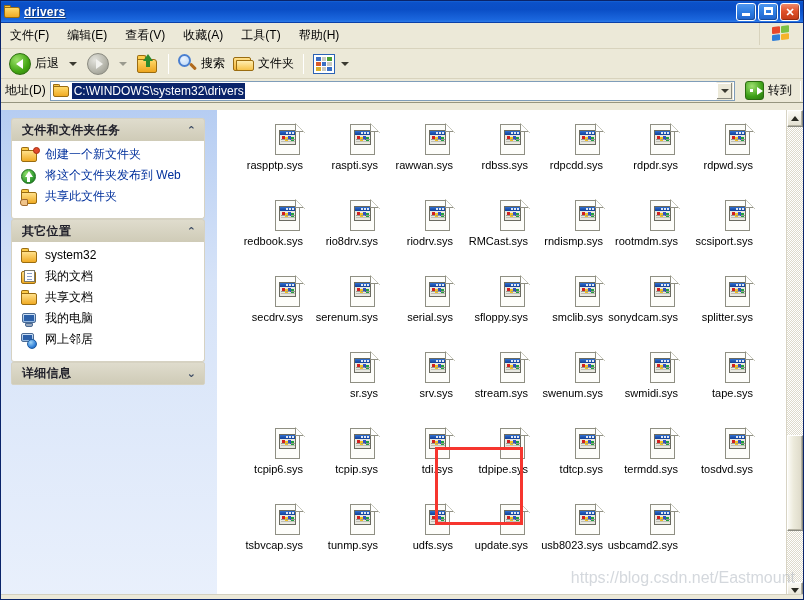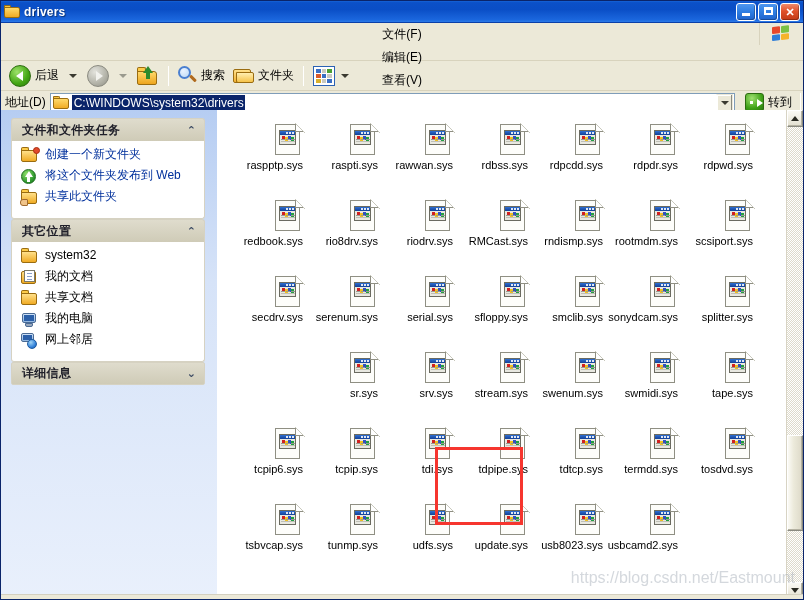--- a/index.html
+++ b/index.html
@@ -39,45 +39,44 @@
     border-radius: 1px 2px 0 0;
   }
   .mini-folder .body {
     position: absolute; left: 0; top: 2px; width: 16px; height: 11px;
     background: linear-gradient(to bottom, #ffd96a, #f0ab24);
     border: 1px solid #9a6c10; border-radius: 0 2px 2px 2px;
   }
   #title-text {
     color: #ffffff; font-size: 12px; font-weight: bold;
     text-shadow: 1px 1px 1px rgba(0,0,0,0.45);
-    letter-spacing: 0.2px; flex: 1;
+    letter-spacing: 0.2px; flex: 1; text-decoration: underline;
   }
   .winbtns { display: flex; gap: 2px; margin-right: 1px; }
   .winbtn {
     width: 20px; height: 18px;
     background: linear-gradient(to bottom, #4f96ef 0%, #2f7fe3 45%, #1e63cc 100%);
     border: 1px solid #ffffff; border-radius: 3px;
     position: relative; cursor: default;
     box-shadow: inset -1px -1px 0 rgba(0,0,0,0.25);
   }
   .winbtn.close {
     background: linear-gradient(to bottom, #f08a6a 0%, #e0512a 45%, #c23a16 100%);
   }
   .winbtn .g { position: absolute; left: 50%; top: 50%; transform: translate(-50%,-50%);
     color: #fff; font-size: 11px; font-weight: bold; line-height: 1; font-family: "Liberation Sans", sans-serif;}
   .winbtn .minline { position: absolute; left: 5px; bottom: 4px; width: 8px; height: 3px; background: #fff; }
   .winbtn .maxbox { position: absolute; left: 5px; top: 3px; width: 9px; height: 8px;
     border: 2px solid #fff; border-top-width: 3px; }
 
   
   #menubar {
-    height: 38px; background: #ece9d8;
+    height: 26px; background: #ece9d8;
     display: flex; align-items: center; position: relative;
     border-bottom: 1px solid #d8d3bd;
-    flex-direction: column;
   }
   .menu-item {
     font-size: 12px; color: #000; padding: 3px 9px 3px 9px; cursor: default;
     white-space: nowrap;
   }
   #menubar .flagbox {
     position: absolute; right: 0; top: 0; width: 44px; height: 22px;
     background: #ece9d8; display: flex; align-items: center; justify-content: center;
     border-left: 1px solid #d8d3bd;
   }

